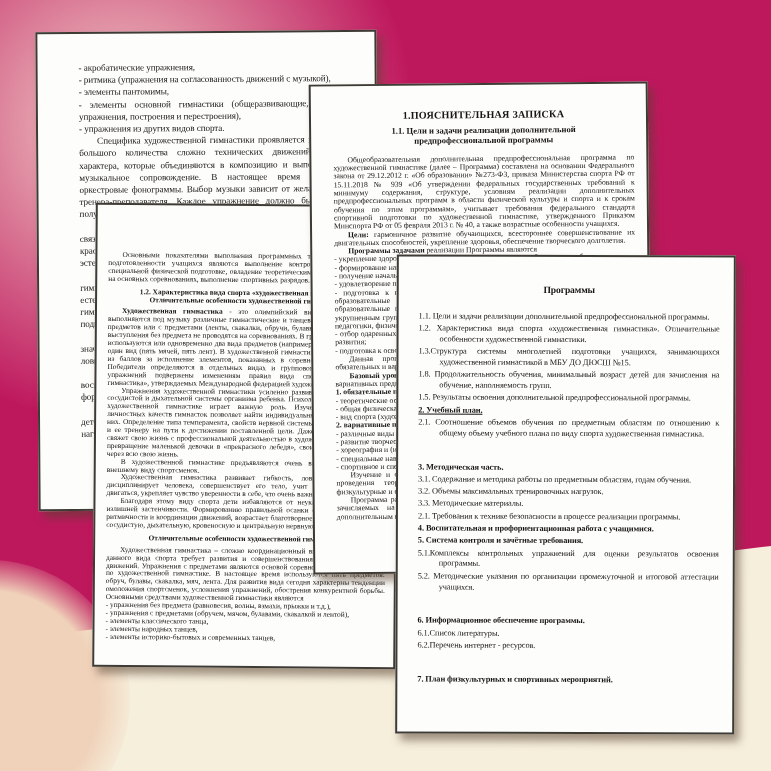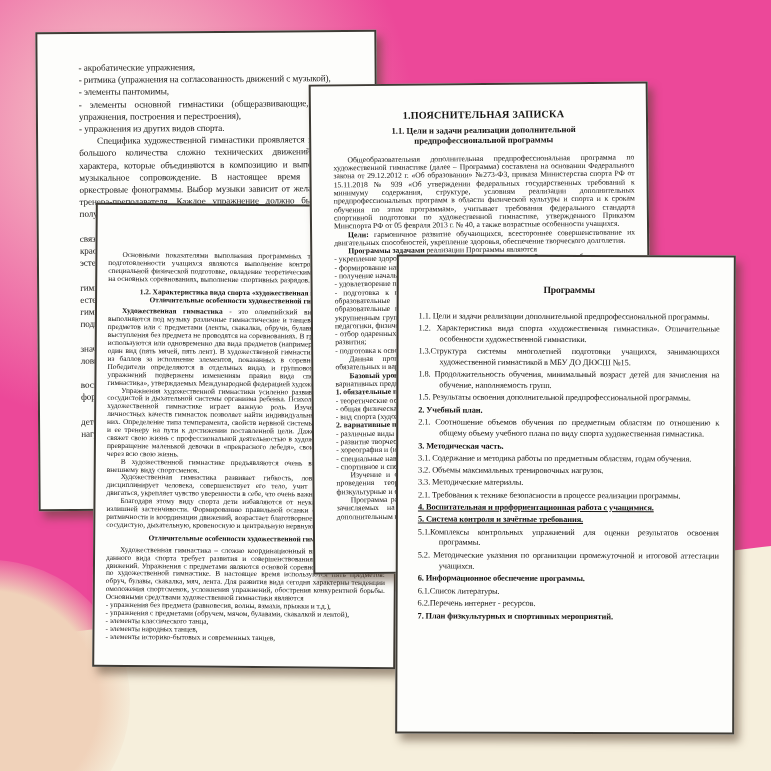--- a/index.html
+++ b/index.html
@@ -1,16 +1,16 @@
 <!DOCTYPE html>
 <html><head>
 <meta charset="utf-8">
 <style>
   html,body{margin:0;padding:0;background:#eed3bb;}
-  .scene{position:relative;width:771px;height:771px;background:#ec4899;overflow:hidden;
+  .scene{position:relative;width:771px;height:771px;background:#be185d;overflow:hidden;
          font-family:"Liberation Serif","DejaVu Serif",serif;}
   .bg-pink{position:absolute;left:-140px;top:-90px;width:580px;height:540px;
 
            background:radial-gradient(ellipse at 45% 40%, rgba(246,219,207,0.95) 0%, rgba(246,219,207,0) 65%);}
   .bg-cream{position:absolute;left:-60px;top:648px;width:1000px;height:380px;background:#f6efdc;
             transform:rotate(-7deg);transform-origin:0 0;border-top-left-radius:120px 50px;}
   .bg-blob{position:absolute;left:-150px;top:560px;width:280px;height:280px;border-radius:50%;
            background:radial-gradient(circle, #f0d2ba 55%, rgba(240,210,186,0) 74%);}
   .page{position:absolute;background:#fdfdfb;border:2px solid #3e3b35;box-sizing:border-box;
         box-shadow:5px 7px 9px rgba(88,66,47,0.55);overflow:hidden;color:#181614;text-align:justify;}
@@ -26,23 +26,23 @@
   .para-sm{margin:0;text-indent:14px;}
   .li{margin:0;text-indent:0;}
   .bold{font-weight:bold;}
   .h-center{text-align:center;font-weight:bold;margin:5px 4px 4px;}
   .pc-title{text-align:center;font-weight:bold;font-size:10.2px;margin:0 0 7px;letter-spacing:0.2px;text-indent:0;}
   .pc-sub{text-align:center;font-weight:bold;font-size:8.6px;line-height:9.8px;text-indent:0;}
   .pc-sub-wrap{margin:0 0 9px;}
   .pd-title{text-align:center;font-weight:bold;font-size:9.6px;margin:0 0 16px;text-indent:0;}
   .toc-item{margin:1.5px 0;padding-left:21px;text-indent:-21px;}
   .toc-h{font-weight:bold;padding-left:15px;text-indent:-15px;}
-  .gap-s{}
-  .gap-m{margin-top:2px;}
-  .gap-l{text-decoration:underline;}
+  .gap-s{text-decoration:underline;}
+  .gap-m{margin-top:23px;}
+  .gap-l{}
 </style>
 </head>
 <body>
 
 <div class="scene">
   <div class="bg-pink"></div>
   <div class="bg-cream"></div>
   <div class="bg-blob"></div>
 
   <div class="page page-a">

